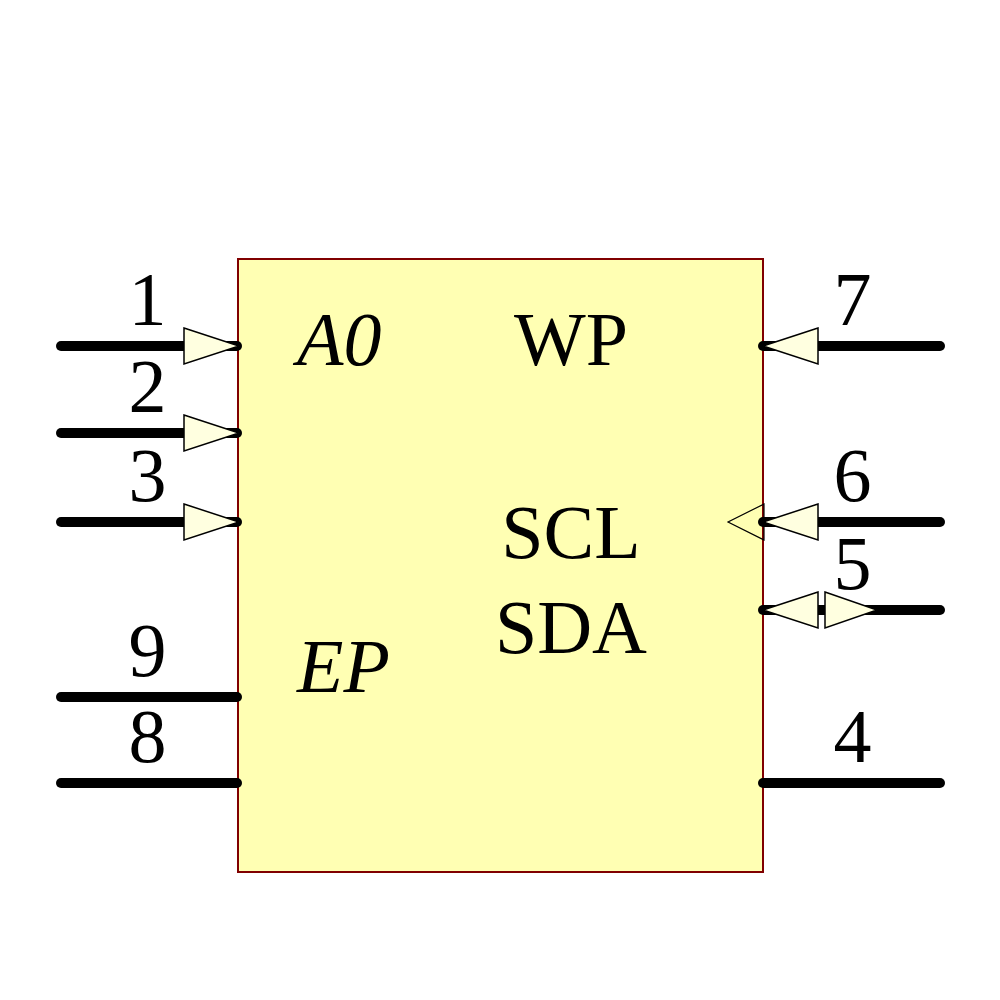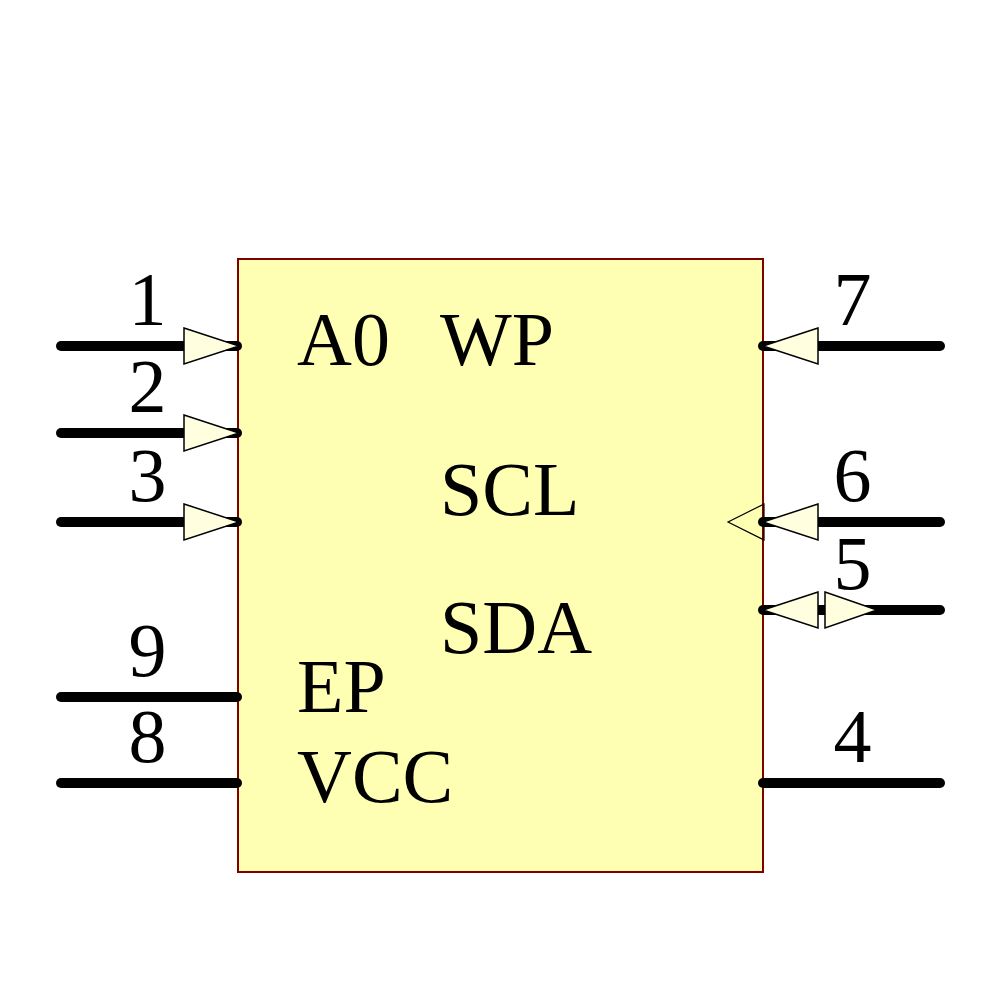--- a/index.html
+++ b/index.html
@@ -38,22 +38,22 @@
     white-space: nowrap;
   }
   .pin-number.left  { left: 100px; }
   .pin-number.right { left: 805px; }
   .pin-label {
     position: absolute;
     font-size: 76px;
     line-height: 1;
     white-space: nowrap;
   }
-  .pin-label.left  { left: 297px; }
-  .pin-label.right { left: 440px; width: 262px; text-align: left; }
+  .pin-label.left  { left: 297px; font-style: italic; }
+  .pin-label.right { left: 440px; width: 262px; text-align: center; }
   .arrow-svg { position: absolute; overflow: visible; }
   .tri-filled { fill: var(--arrow-fill, #FFFFE0); stroke: #000000; stroke-width: 1.5; }
   .tri-open   { fill: none; stroke: #000000; stroke-width: 1.2; }
 </style>
 </head>
 <body>
 
 <div class="canvas" style="--bg: #FFFFFF; --body-fill: #FFFFB3; --border-color: #800000; --arrow-fill: #FFFFE0; --wire-color: #000000;">
 
   <div class="chip-body"></div>
@@ -79,48 +79,47 @@
     <div class="wire left" style="top:517px"></div>
     <svg class="arrow-svg" style="left:183px; top:503px" width="58" height="38" viewBox="0 0 58 38">
       <polygon class="tri-filled" points="1,1 56,19 1,37"></polygon>
     </svg>
     <span class="pin-number left" style="top:437px">3</span>
   </div>
 
   <div class="pin-group">
     <div class="wire left" style="top:692px"></div>
     <span class="pin-number left" style="top:612px">9</span>
-    <span class="pin-label left" style="top:648px">EP</span>
+    <span class="pin-label left" style="top:628px">EP</span>
   </div>
 
   <div class="pin-group">
     <div class="wire left" style="top:778px"></div>
     <span class="pin-number left" style="top:698px">8</span>
-    <span class="pin-label left" style="top:738px">VCC</span>
   </div>
 
   <div class="pin-group">
     <div class="wire right" style="top:341px"></div>
     <svg class="arrow-svg" style="left:761px; top:327px" width="58" height="38" viewBox="0 0 58 38">
       <polygon class="tri-filled" points="57,1 2,19 57,37"></polygon>
     </svg>
     <span class="pin-number right" style="top:261px">7</span>
     <span class="pin-label right" style="top:301px">WP</span>
   </div>
 
   <div class="pin-group">
     <div class="wire right" style="top:517px"></div>
     <svg class="arrow-svg" style="left:726px; top:503px" width="40" height="38" viewBox="0 0 40 38">
       <polygon class="tri-open" points="38,1 2,19 38,37"></polygon>
     </svg>
     <svg class="arrow-svg" style="left:761px; top:503px" width="58" height="38" viewBox="0 0 58 38">
       <polygon class="tri-filled" points="57,1 2,19 57,37"></polygon>
     </svg>
     <span class="pin-number right" style="top:437px">6</span>
-    <span class="pin-label right" style="top:451px">SCL</span>
+    <span class="pin-label right" style="top:494px">SCL</span>
   </div>
 
   <div class="pin-group">
     <div class="wire right" style="top:605px"></div>
     <svg class="arrow-svg" style="left:761px; top:591px" width="118" height="38" viewBox="0 0 118 38">
       <polygon class="tri-filled" points="57,1 2,19 57,37"></polygon>
       <polygon class="tri-filled" points="64,1 116,19 64,37"></polygon>
     </svg>
     <span class="pin-number right" style="top:525px">5</span>
     <span class="pin-label right" style="top:589px">SDA</span>

